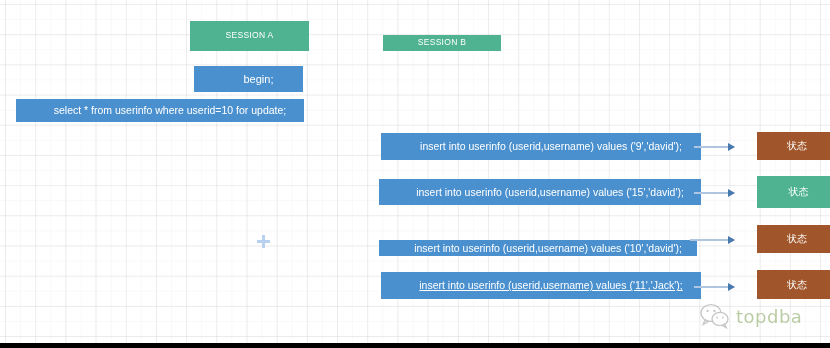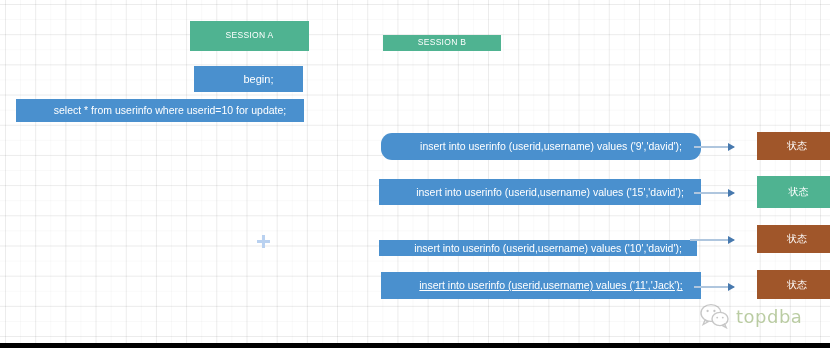--- a/index.html
+++ b/index.html
@@ -163,21 +163,21 @@
   </div>
 
   <div class="node sql" style="left:176px; top:66px; width:109px; height:26px;">
     <span>begin;</span>
   </div>
 
   <div class="node sql small" style="left:-2px; top:99px; width:288px; height:23px;">
     <span>select * from userinfo where userid=10 for update;</span>
   </div>
 
-  <div class="node sql small" style="left:363px; top:133px; width:320px; height:27px;border-radius:11px;">
+  <div class="node sql small" style="left:363px; top:133px; width:320px; height:27px;">
     <span>insert into userinfo (userid,username) values ('9','david');</span>
   </div>
   <div class="arrow" style="left:694px; top:146px; width:40px;">
     <span class="head"></span>
   </div>
   <div class="node status-brown" style="left:739px; top:132px; width:80px; height:28px;">
     <span>状态</span>
   </div>
 
   <div class="node sql small" style="left:361px; top:179px; width:322px; height:26px;">

